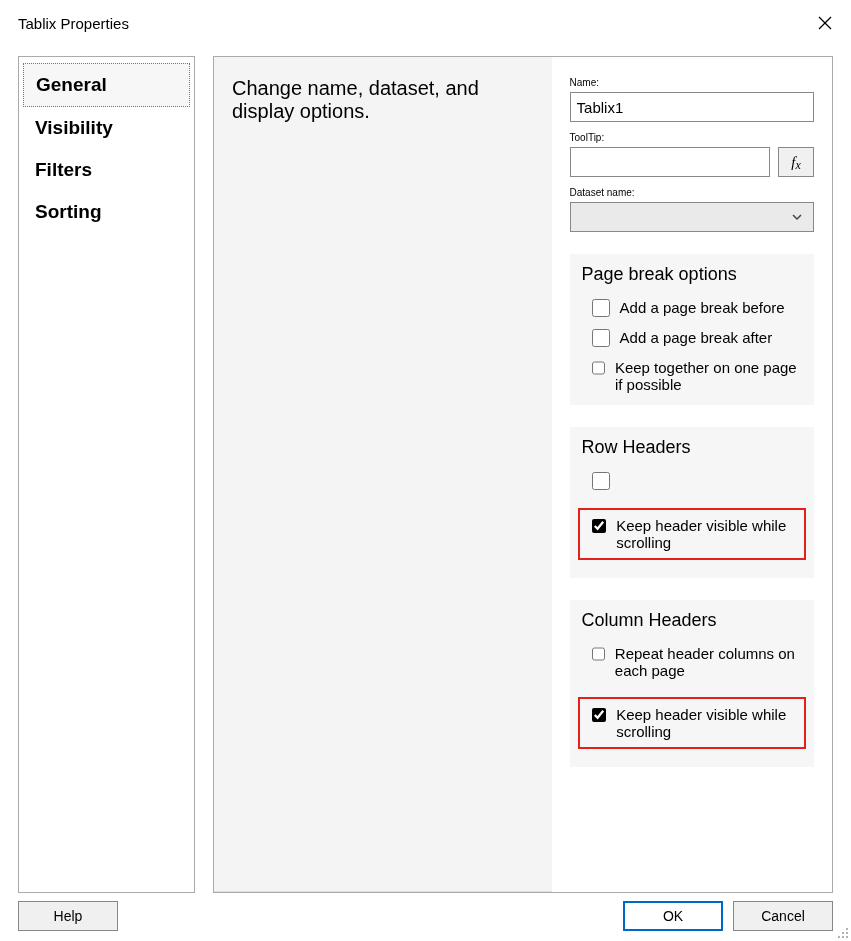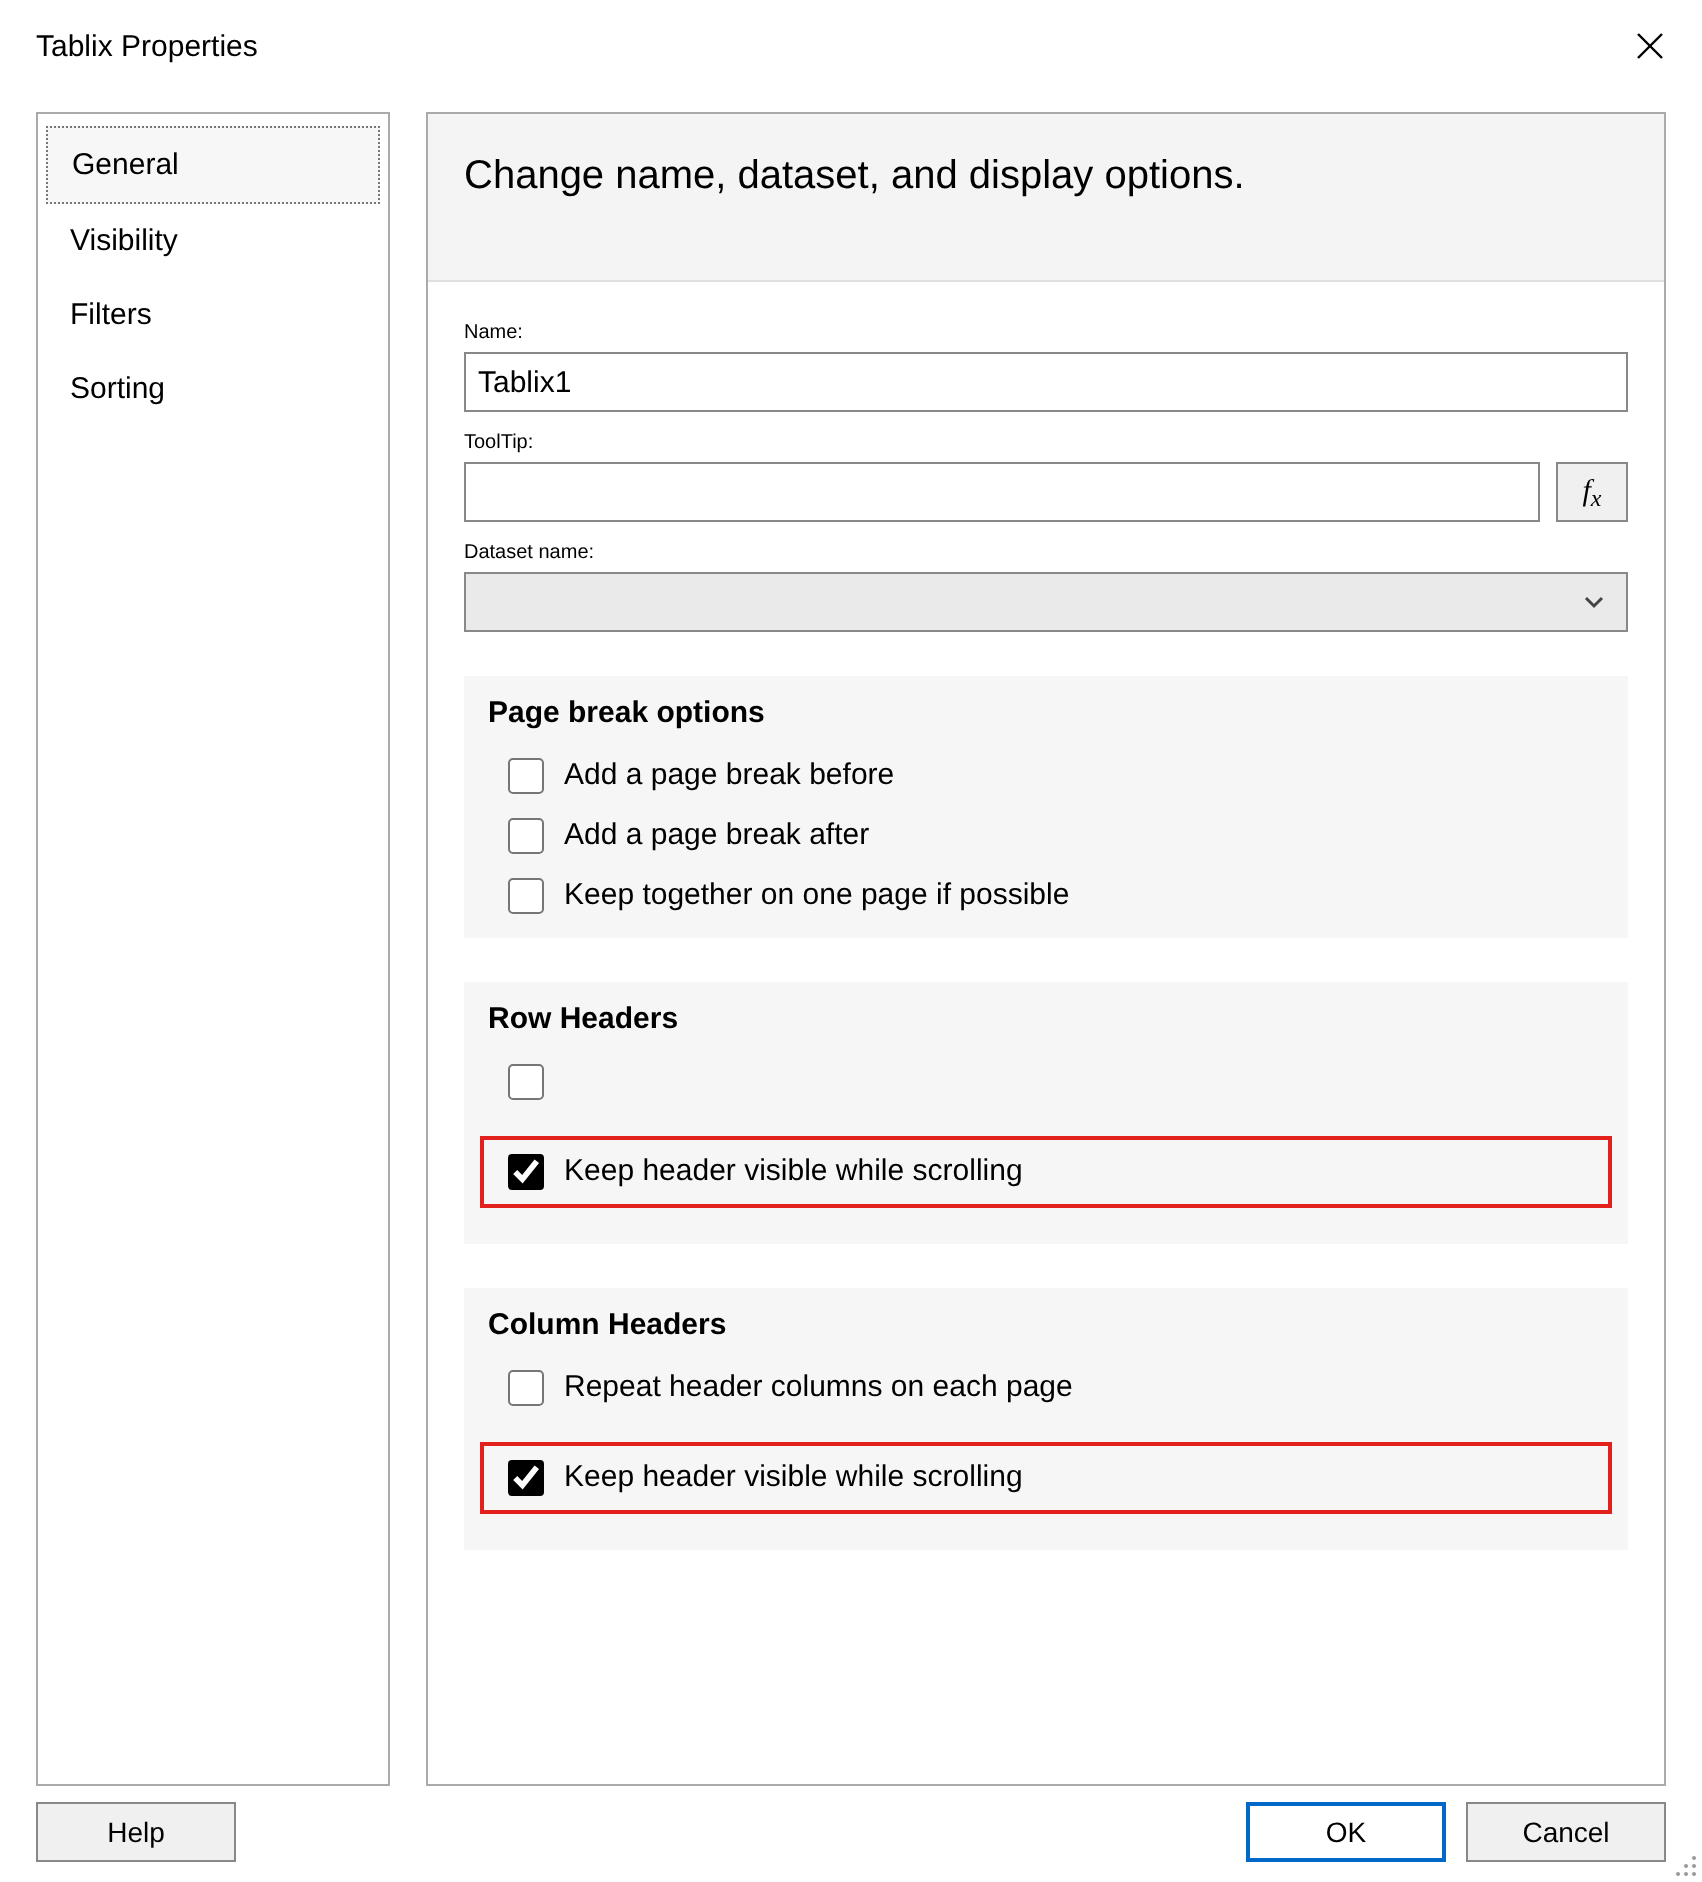--- a/index.html
+++ b/index.html
@@ -34,33 +34,34 @@
       gap: 18px;
     }
     .nav-panel {
       width: 177px;
       border: 1px solid #aaa;
       background: #fff;
       padding: 6px 4px;
     }
     .nav-item {
       padding: 10px 12px;
-      font-size: 15px;
-      cursor: pointer;
+      font-size: 19px;
+      cursor: pointer;
+      font-weight: bold;
     }
     .nav-item.selected {
       border: 1px dotted #777;
       background: #f7f7f7;
     }
     .content-panel {
       flex: 1;
       border: 1px solid #aaa;
       background: #fff;
       display: flex;
-      flex-direction: column;
+      flex-direction: row;
     }
     .content-header {
       background: #f4f4f4;
       border-bottom: 1px solid #e0e0e0;
       padding: 20px 18px 40px 18px;
       font-size: 20px;
     }
     .content-body {
       padding: 10px 18px 18px 18px;
     }
@@ -106,22 +107,22 @@
       padding: 0 10px;
       cursor: pointer;
     }
     .dropdown .chev { width: 12px; height: 12px; }
     .section {
       background: #f6f6f6;
       margin-top: 22px;
       padding: 6px 12px;
     }
     .section-title {
-      font-weight: 700;
-      font-size: 15px;
+      font-weight: 400;
+      font-size: 18px;
       padding: 4px 0 8px 0;
     }
     .check-row {
       display: flex;
       align-items: flex-start;
       gap: 10px;
       padding: 6px 0 6px 10px;
       font-size: 15px;
     }
     .check-row input[type="checkbox"] {

